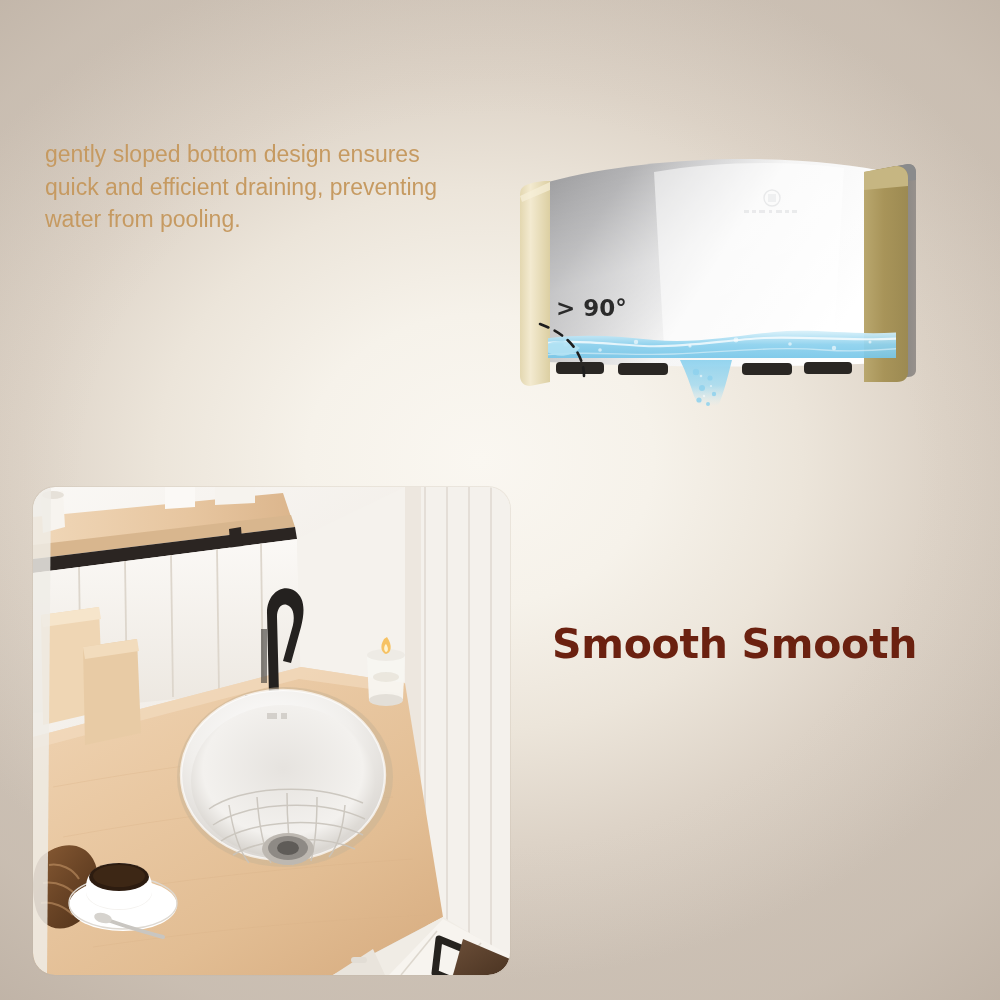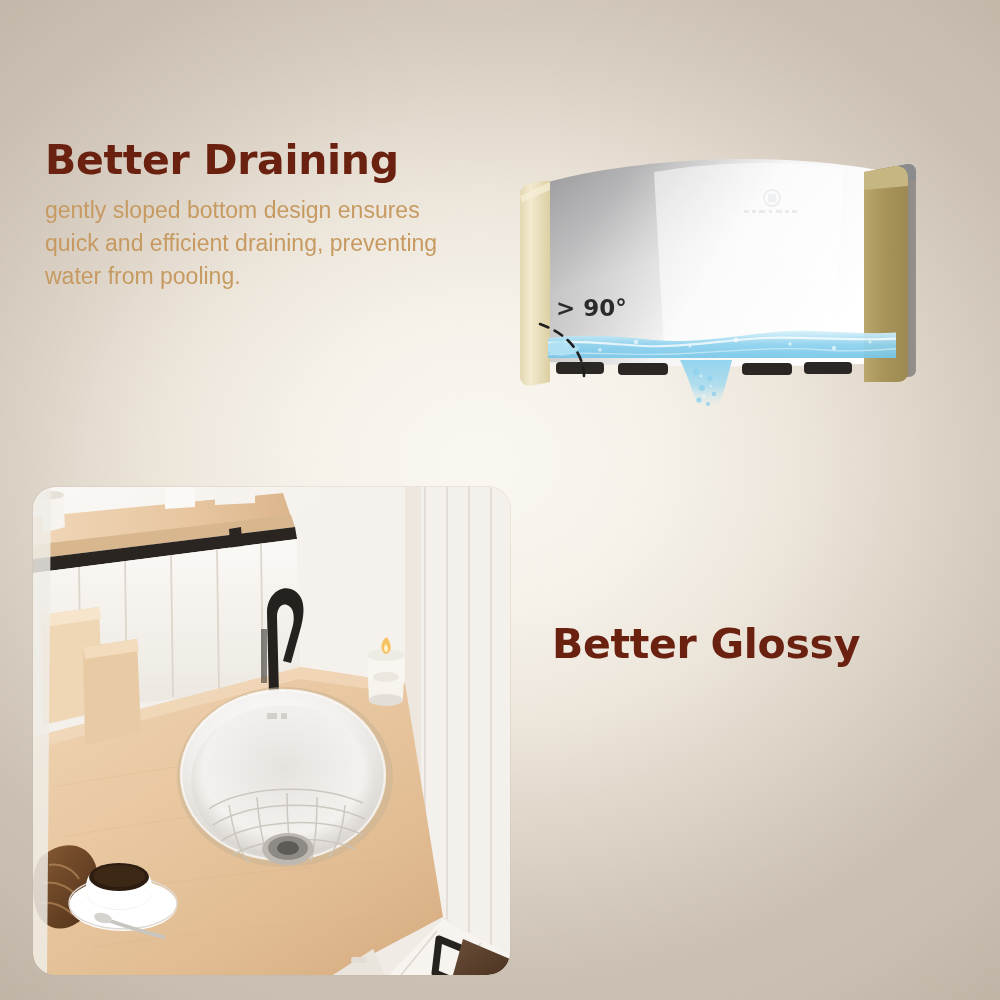--- a/index.html
+++ b/index.html
@@ -89,21 +89,20 @@
     box-shadow: 0 0 0 1px rgba(190,178,165,0.25);
   }
   #kitchen-photo svg { display: block; }
 </style>
 </head>
 <body>
 
 <div id="page">
 
   <div class="text-block" id="block-draining">
-    <h2 class="feature-heading">Better Draining</h2>
     <p class="feature-body">gently sloped bottom design ensures quick and efficient draining, preventing water from pooling.</p>
   </div>
 
   <div id="sink-diagram">
     <svg width="420" height="260" viewBox="0 0 420 260" xmlns="http://www.w3.org/2000/svg">
       <defs>
         <linearGradient id="basinGrad" x1="0%" y1="0%" x2="100%" y2="40%">
           <stop offset="0%" stop-color="#9a9a9c"></stop>
           <stop offset="22%" stop-color="#aeaeb0"></stop>
           <stop offset="45%" stop-color="#d9d9da"></stop>
@@ -421,16 +420,16 @@
         </g>
 
         <path d="M430,452 L477,472 L477,488 L420,488 Z" fill="url(#floorGrad)"></path>
 
         <path d="M0,0 L18,0 L14,488 L0,488 Z" fill="#efece6" opacity="0.85"></path>
       </g>
     </svg>
   </div>
 
   <div class="text-block" id="block-glossy">
-    <h2 class="feature-heading">Better Glossy</h2>
+    <h2 class="feature-heading">Smooth Smooth</h2>
   </div>
 
 </div>
 
 </body></html>

